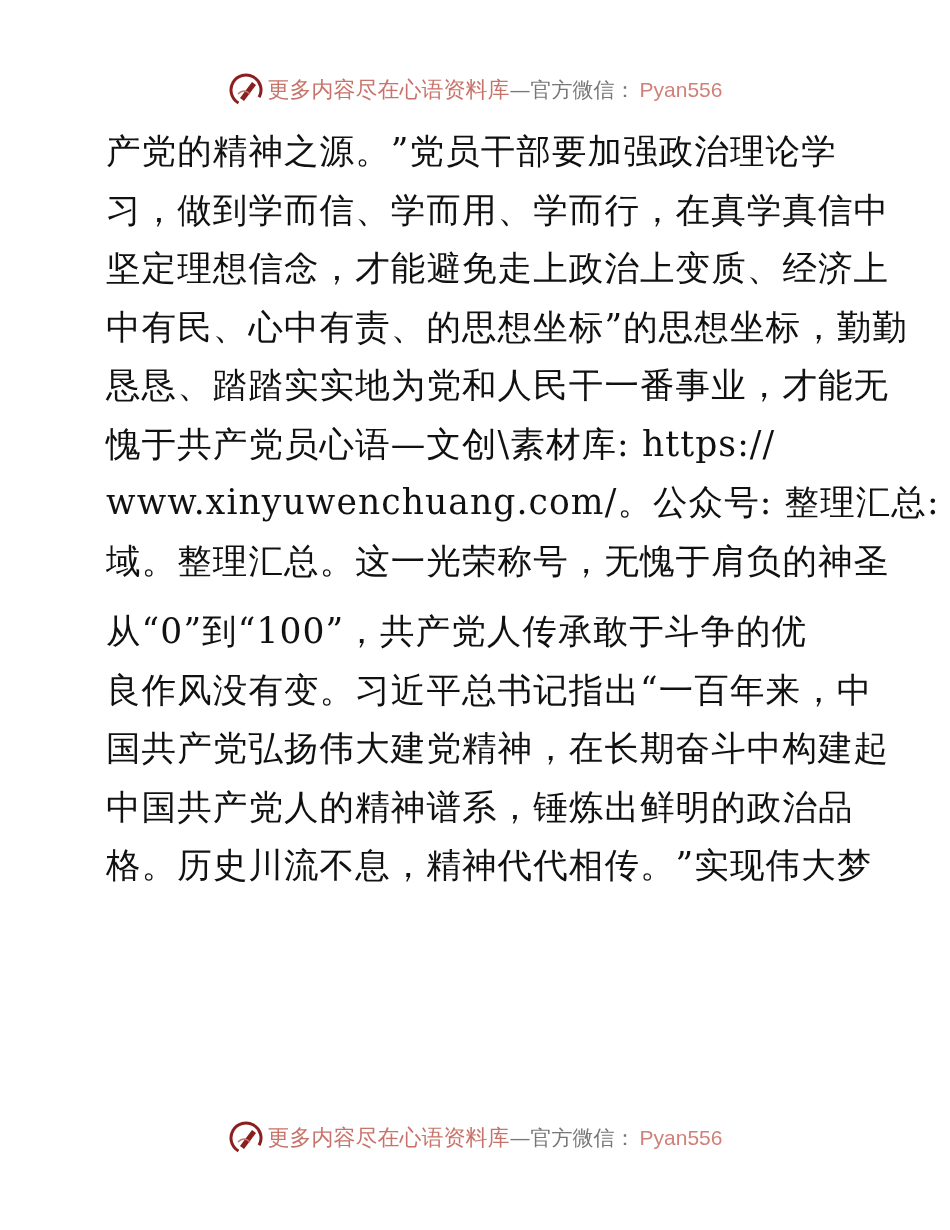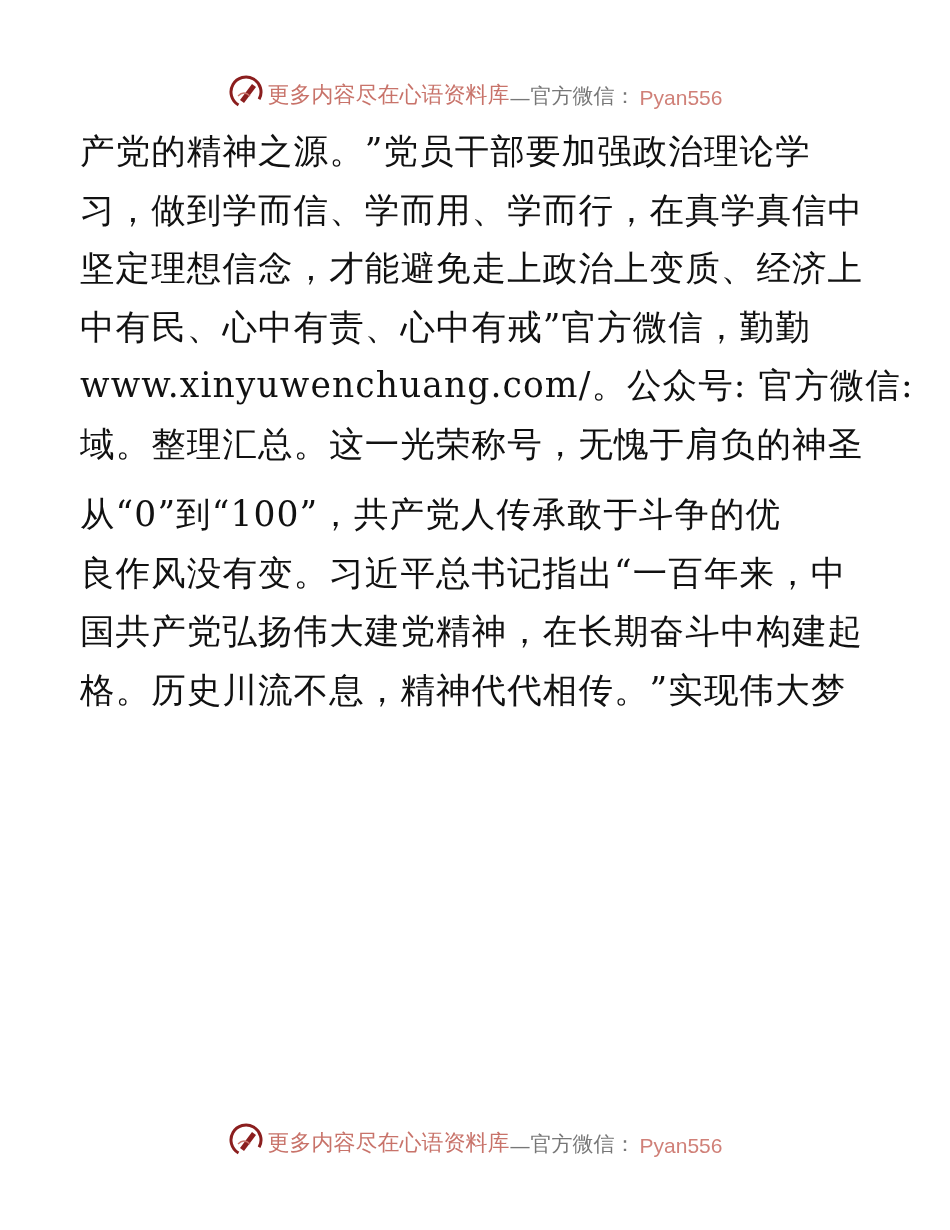--- a/index.html
+++ b/index.html
@@ -1,26 +1,26 @@
 <!DOCTYPE html>
 <html><head>
 <meta charset="utf-8">
 <style>
   html, body { margin: 0; padding: 0; background: #ffffff; }
   body { width: 950px; height: 1230px; position: relative; overflow: hidden;
          font-family: "DejaVu Serif", "Liberation Serif", serif; color: #111; }
   .banner { position: absolute; left: 0; width: 950px; height: 40px;
-            display: flex; align-items: flex-end; justify-content: center; }
+            display: flex; align-items: center; justify-content: center; }
   .banner.top { top: 70px; }
   .banner.bottom { top: 1118px; }
   .banner .logo { width: 36px; height: 36px; margin-right: 4px; }
   .banner .red { color: #c8736a; font-size: 22px; font-family: "DejaVu Serif", serif; letter-spacing: 0px; }
   .banner .gray { color: #777; font-size: 21px; font-family: "DejaVu Serif", serif; }
   .banner .id { color: #d08078; font-size: 21px; font-family: "Liberation Sans", sans-serif; margin-left: 4px; }
-  .body-text { position: absolute; left: 80px; top: 122px; width: 755px; }
+  .body-text { position: absolute; left: 106px; top: 122px; width: 755px; }
   .para { margin: 0; font-size: 34.5px; line-height: 58.5px; letter-spacing: 1.1px;
           text-align: justify; text-justify: inter-character; word-break: break-all; }
   .para + .para { margin-top: 12px; }
   .line { display: block; white-space: nowrap; }
 </style>
 </head>
 <body>
 
 <div class="banner top">
   <svg class="logo" viewBox="0 0 36 36">
@@ -32,28 +32,31 @@
   <span class="gray">—</span>
   <span class="gray">官方微信：</span>
   <span class="id">Pyan556</span>
 </div>
 
 <div class="body-text">
   <p class="para">
     <span class="line">产党的精神之源。”党员干部要加强政治理论学</span>
     <span class="line">习，做到学而信、学而用、学而行，在真学真信中</span>
     <span class="line">坚定理想信念，才能避免走上政治上变质、经济上</span>
-    <span class="line">中有民、心中有责、心中有戒”官方微信，勤勤</span>
-    <span class="line">www.xinyuwenchuang.com/。公众号: 官方微信:</span>
+    <span class="line">中有民、心中有责、的思想坐标”的思想坐标，勤勤</span>
+    <span class="line">恳恳、踏踏实实地为党和人民干一番事业，才能无</span>
+    <span class="line">愧于共产党员心语—文创\素材库: https://</span>
+    <span class="line">www.xinyuwenchuang.com/。公众号: 整理汇总:</span>
     <span class="line">域。整理汇总。这一光荣称号，无愧于肩负的神圣</span>
   </p>
   <p class="para">
     <span class="line"> 从“0”到“100”，共产党人传承敢于斗争的优</span>
     <span class="line">良作风没有变。习近平总书记指出“一百年来，中</span>
     <span class="line">国共产党弘扬伟大建党精神，在长期奋斗中构建起</span>
+    <span class="line">中国共产党人的精神谱系，锤炼出鲜明的政治品</span>
     <span class="line">格。历史川流不息，精神代代相传。”实现伟大梦</span>
   </p>
 </div>
 
 <div class="banner bottom">
   <svg class="logo" viewBox="0 0 36 36">
     <circle cx="18" cy="18" r="15" fill="none" stroke="#8b1e1e" stroke-width="3" stroke-dasharray="70 25" transform="rotate(120 18 18)"></circle>
     <path d="M12 26 L24 10 L28 13 L16 29 Z" fill="#8b1e1e"></path>
     <path d="M10 22 Q16 16 22 22" fill="none" stroke="#c8736a" stroke-width="1.5"></path>
   </svg>

